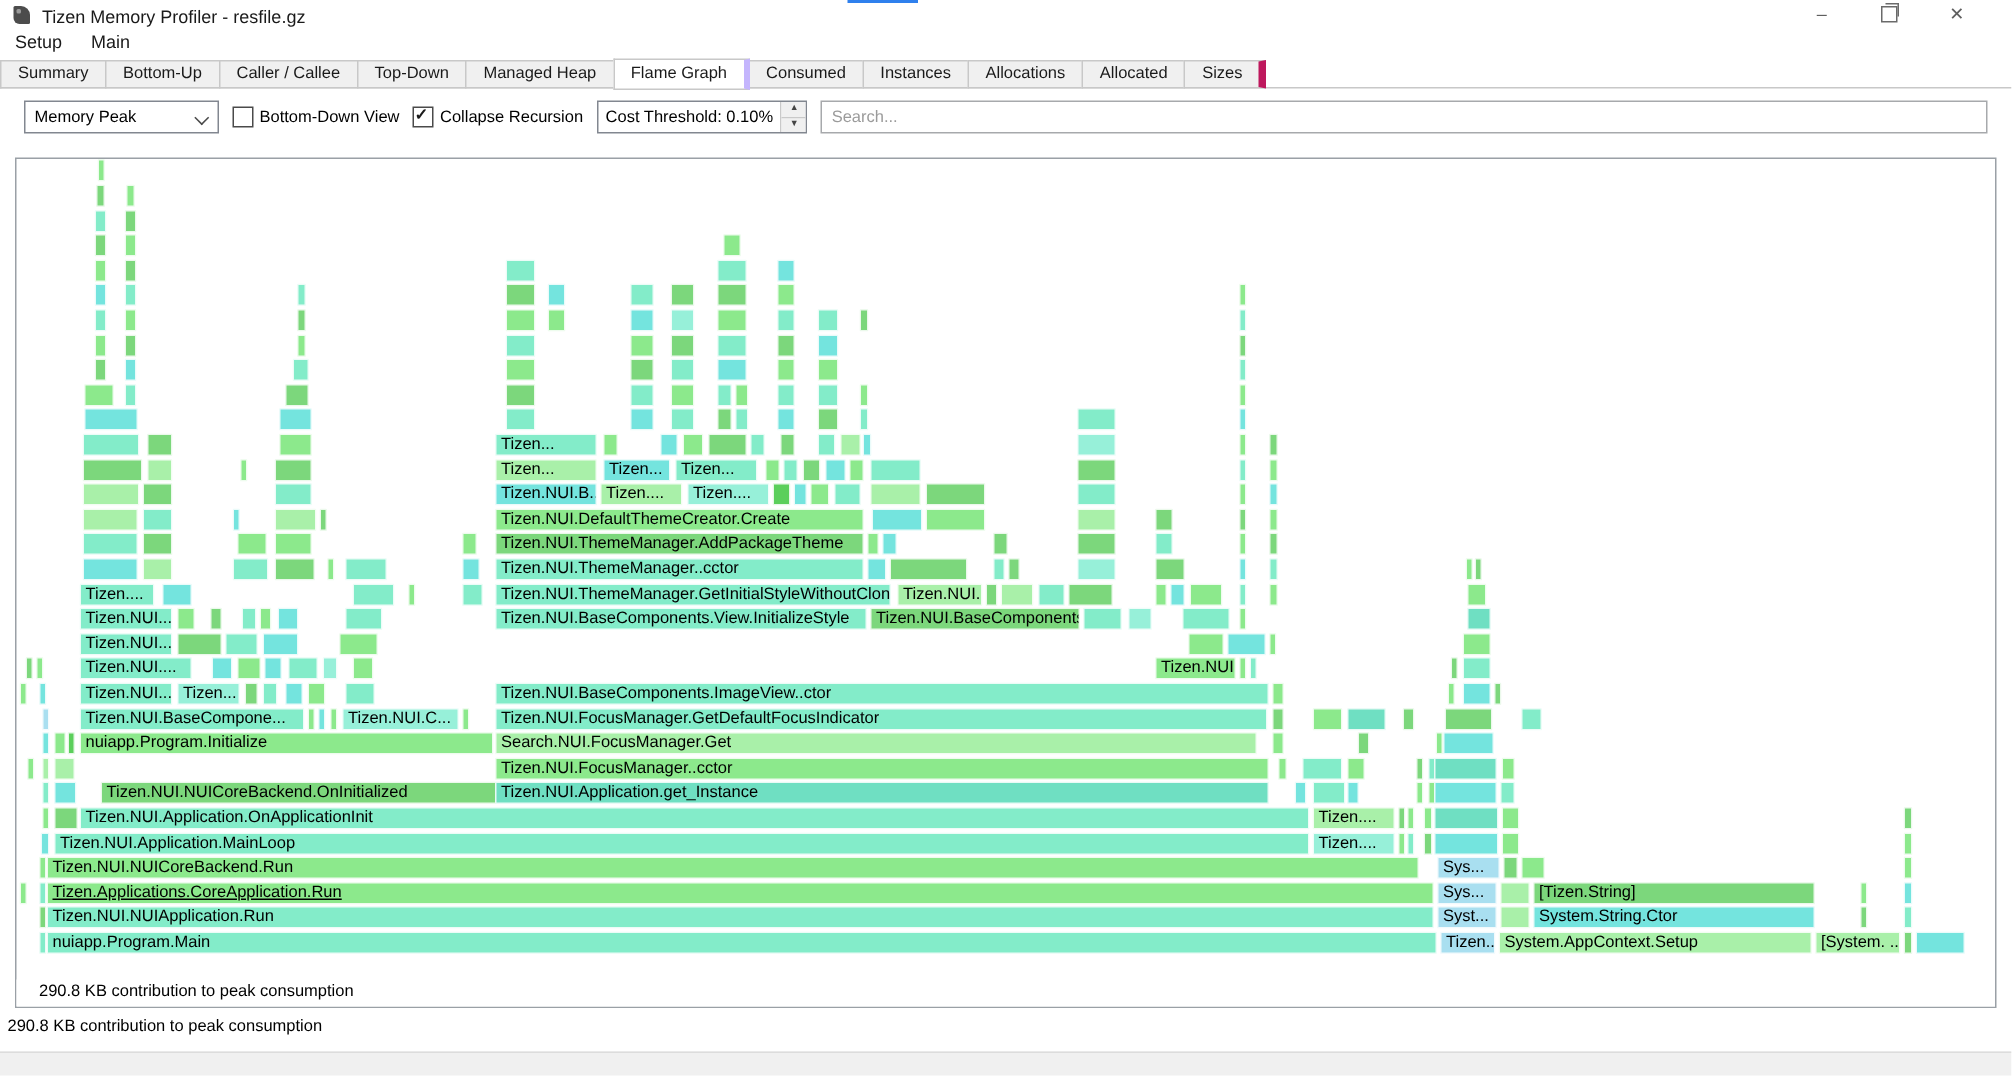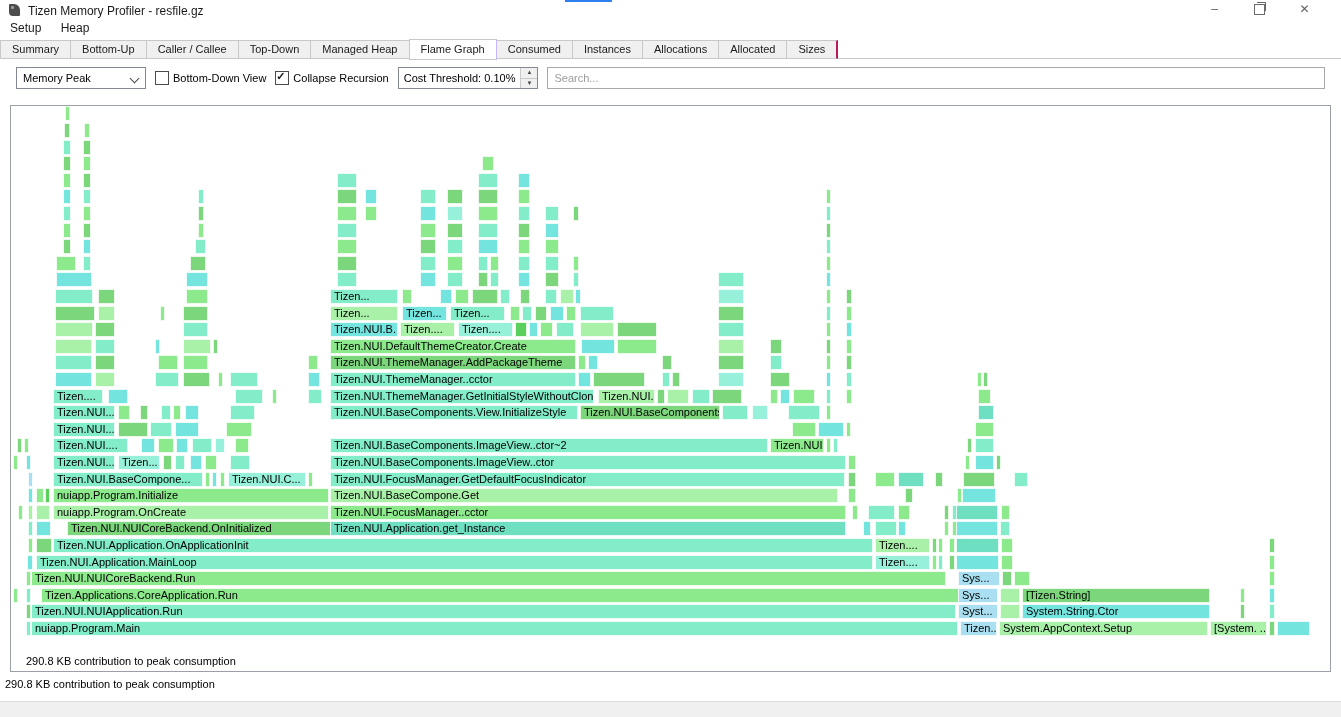--- a/index.html
+++ b/index.html
@@ -19,22 +19,22 @@
   .restore-box{display:inline-block;width:9px;height:9px;border:1px solid #6a6a6a;position:relative;margin-top:4px;background:#fff;}
   .restore-box::before{content:"";position:absolute;left:2px;top:-3px;width:8px;height:8px;border:1px solid #6a6a6a;border-bottom:none;border-left:none;background:transparent;}
   
   .menubar{position:absolute;top:20px;left:0;right:0;height:18px;background:#fff;font-size:12px;}
   .menu-item{display:inline-block;padding:1px 8px;color:#1a1a1a;}
   .menu-item:first-child{margin-left:2px;}
   
   .tabbar{position:absolute;top:39px;left:0;right:0;height:19px;background:#fff;border-bottom:1px solid #c8c8c8;white-space:nowrap;}
   .tab{display:inline-block;height:17px;line-height:17px;padding:0 11px;font-size:11px;
        background:#f0f0f0;border:1px solid #c8c8c8;border-right:none;color:#1a1a1a;vertical-align:bottom;}
-  .tab.last{border-right:2px solid #be185d;}
-  .tab.active{background:#fff;height:19px;line-height:19px;margin-bottom:-1px;border-right:1px solid #c4b5fd;position:relative;z-index:2;}
+  .tab.last{border-right:5px solid #be185d;}
+  .tab.active{background:#fff;height:19px;line-height:19px;margin-bottom:-1px;border-right:4px solid #c4b5fd;position:relative;z-index:2;}
   .tab.after-active{border-left:none;}
   
   .toolbar{position:absolute;top:66px;left:16px;right:16px;height:24px;display:flex;align-items:center;gap:9px;font-size:11px;}
   .combo{width:130px;height:22px;border:1px solid #828790;background:#fff;line-height:20px;padding:0 18px 0 6px;position:relative;box-sizing:border-box;flex:0 0 auto;}
   .combo .chev{position:absolute;right:7px;top:7px;width:6px;height:6px;border-right:1px solid #4a4a4a;border-bottom:1px solid #4a4a4a;transform:rotate(45deg);}
   .cb-group{display:flex;align-items:center;gap:4px;flex:0 0 auto;}
   .cb{width:12px;height:12px;border:1px solid #4a4a4a;background:#fff;position:relative;flex:0 0 auto;}
   .cb.checked::after{content:"\2713";position:absolute;left:0px;top:-2px;font-size:11px;font-weight:bold;color:#1a1a1a;}
   .spin{height:22px;border:1px solid #828790;background:#fff;display:flex;box-sizing:border-box;flex:0 0 auto;}
   .spin .val{padding:0 5px;line-height:20px;}
@@ -62,21 +62,21 @@
   <div class="accent-strip"></div>
   <div class="win-btns">
     <div class="win-btn"><span>–</span></div>
     <div class="win-btn"><span class="restore-box"></span></div>
     <div class="win-btn"><span>✕</span></div>
   </div>
 </div>
 
 <div class="menubar">
   <span class="menu-item">Setup</span>
-  <span class="menu-item">Heap</span>
+  <span class="menu-item">Main</span>
 </div>
 
 <div class="tabbar" id="tabbar"><span class="tab">Summary</span><span class="tab">Bottom-Up</span><span class="tab">Caller / Callee</span><span class="tab">Top-Down</span><span class="tab">Managed Heap</span><span class="tab active">Flame Graph</span><span class="tab after-active">Consumed</span><span class="tab">Instances</span><span class="tab">Allocations</span><span class="tab">Allocated</span><span class="tab last">Sizes</span></div>
 
 <div class="toolbar">
   <div class="combo">
     <span>Memory Peak</span>
     <span class="chev"></span>
   </div>
   <div class="cb-group">
@@ -108,21 +108,21 @@
       <div class="bar" style="left: 1266px; top: 514.9px; width: 33px; background: rgb(116, 228, 222);"></div>
       <div class="bar" style="left: 15px; top: 498.3px; width: 4px; background: rgb(124, 215, 124);"></div>
       <div class="bar" style="left: 20px; top: 498.3px; width: 925px; background: rgb(131, 236, 201);">Tizen.NUI.NUIApplication.Run</div>
       <div class="bar" style="left: 947px; top: 498.3px; width: 40px; background: rgb(169, 223, 240);">Syst...</div>
       <div class="bar" style="left: 989px; top: 498.3px; width: 20px; background: rgb(169, 240, 169);"></div>
       <div class="bar" style="left: 1011px; top: 498.3px; width: 188px; background: rgb(116, 228, 222);">System.String.Ctor</div>
       <div class="bar" style="left: 1229px; top: 498.3px; width: 5px; background: rgb(124, 215, 124);"></div>
       <div class="bar" style="left: 1258px; top: 498.3px; width: 6px; background: rgb(131, 236, 201);"></div>
       <div class="bar" style="left: 2px; top: 481.7px; width: 3px; background: rgb(140, 233, 140);"></div>
       <div class="bar" style="left: 15px; top: 481.7px; width: 4px; background: rgb(131, 236, 201);"></div>
-      <div class="bar" style="left: 30px; top: 481.7px; width: 925px; background: rgb(140, 233, 140);">Tizen.Applications.CoreApplication.Run</div>
+      <div class="bar" style="left: 20px; top: 481.7px; width: 925px; background: rgb(140, 233, 140); text-decoration: underline;">Tizen.Applications.CoreApplication.Run</div>
       <div class="bar" style="left: 947px; top: 481.7px; width: 40px; background: rgb(169, 223, 240);">Sys...</div>
       <div class="bar" style="left: 989px; top: 481.7px; width: 20px; background: rgb(169, 240, 169);"></div>
       <div class="bar" style="left: 1011px; top: 481.7px; width: 188px; background: rgb(124, 215, 124);">[Tizen.String]</div>
       <div class="bar" style="left: 1229px; top: 481.7px; width: 5px; background: rgb(140, 233, 140);"></div>
       <div class="bar" style="left: 1258px; top: 481.7px; width: 6px; background: rgb(116, 228, 222);"></div>
       <div class="bar" style="left: 15px; top: 465.1px; width: 4px; background: rgb(140, 233, 140);"></div>
       <div class="bar" style="left: 20px; top: 465.1px; width: 915px; background: rgb(140, 233, 140);">Tizen.NUI.NUICoreBackend.Run</div>
       <div class="bar" style="left: 947px; top: 465.1px; width: 42px; background: rgb(169, 223, 240);">Sys...</div>
       <div class="bar" style="left: 991px; top: 465.1px; width: 10px; background: rgb(124, 215, 124);"></div>
       <div class="bar" style="left: 1003px; top: 465.1px; width: 16px; background: rgb(140, 233, 140);"></div>
@@ -153,34 +153,33 @@
       <div class="bar" style="left: 852px; top: 415.3px; width: 8px; background: rgb(116, 228, 222);"></div>
       <div class="bar" style="left: 864px; top: 415.3px; width: 22px; background: rgb(131, 236, 201);"></div>
       <div class="bar" style="left: 887px; top: 415.3px; width: 8px; background: rgb(116, 228, 222);"></div>
       <div class="bar" style="left: 933px; top: 415.3px; width: 3px; background: rgb(140, 233, 140);"></div>
       <div class="bar" style="left: 941px; top: 415.3px; width: 4px; background: rgb(140, 233, 140);"></div>
       <div class="bar" style="left: 945px; top: 415.3px; width: 42px; background: rgb(116, 228, 222);"></div>
       <div class="bar" style="left: 989px; top: 415.3px; width: 10px; background: rgb(131, 236, 201);"></div>
       <div class="bar" style="left: 7px; top: 398.7px; width: 3px; background: rgb(140, 233, 140);"></div>
       <div class="bar" style="left: 17px; top: 398.7px; width: 3px; background: rgb(169, 240, 169);"></div>
       <div class="bar" style="left: 25px; top: 398.7px; width: 14px; background: rgb(169, 240, 169);"></div>
-      <div class="bar" style="left: 42px; top: 398.7px; width: 276px; background: rgb(169, 240, 169);">nuiapp.Program.OnCreate</div>
       <div class="bar" style="left: 319px; top: 398.7px; width: 516px; background: rgb(140, 233, 140);">Tizen.NUI.FocusManager..cctor</div>
       <div class="bar" style="left: 841px; top: 398.7px; width: 6px; background: rgb(140, 233, 140);"></div>
       <div class="bar" style="left: 857px; top: 398.7px; width: 27px; background: rgb(131, 236, 201);"></div>
       <div class="bar" style="left: 887px; top: 398.7px; width: 12px; background: rgb(140, 233, 140);"></div>
       <div class="bar" style="left: 933px; top: 398.7px; width: 3px; background: rgb(124, 215, 124);"></div>
       <div class="bar" style="left: 941px; top: 398.7px; width: 4px; background: rgb(131, 236, 201);"></div>
       <div class="bar" style="left: 945px; top: 398.7px; width: 42px; background: rgb(111, 223, 194);"></div>
       <div class="bar" style="left: 990px; top: 398.7px; width: 9px; background: rgb(140, 233, 140);"></div>
       <div class="bar" style="left: 17px; top: 382.1px; width: 3px; background: rgb(116, 228, 222);"></div>
       <div class="bar" style="left: 25px; top: 382.1px; width: 8px; background: rgb(140, 233, 140);"></div>
       <div class="bar" style="left: 34px; top: 382.1px; width: 5px; background: rgb(91, 207, 91);"></div>
       <div class="bar" style="left: 42px; top: 382.1px; width: 276px; background: rgb(140, 233, 140);">nuiapp.Program.Initialize</div>
-      <div class="bar" style="left: 319px; top: 382.1px; width: 508px; background: rgb(169, 240, 169);">Tizen.NUI.BaseCompone.Get</div>
+      <div class="bar" style="left: 319px; top: 382.1px; width: 508px; background: rgb(169, 240, 169);">Search.NUI.FocusManager.Get</div>
       <div class="bar" style="left: 837px; top: 382.1px; width: 8px; background: rgb(140, 233, 140);"></div>
       <div class="bar" style="left: 894px; top: 382.1px; width: 8px; background: rgb(124, 215, 124);"></div>
       <div class="bar" style="left: 946px; top: 382.1px; width: 3px; background: rgb(140, 233, 140);"></div>
       <div class="bar" style="left: 951px; top: 382.1px; width: 34px; background: rgb(116, 228, 222);"></div>
       <div class="bar" style="left: 17px; top: 365.5px; width: 3px; background: rgb(169, 223, 240);"></div>
       <div class="bar" style="left: 42px; top: 365.5px; width: 150px; background: rgb(131, 236, 201);">Tizen.NUI.BaseCompone...</div>
       <div class="bar" style="left: 194px; top: 365.5px; width: 5px; background: rgb(140, 233, 140);"></div>
       <div class="bar" style="left: 201px; top: 365.5px; width: 5px; background: rgb(116, 228, 222);"></div>
       <div class="bar" style="left: 209px; top: 365.5px; width: 4px; background: rgb(140, 233, 140);"></div>
       <div class="bar" style="left: 217px; top: 365.5px; width: 78px; background: rgb(151, 240, 217);">Tizen.NUI.C...</div>
@@ -208,21 +207,20 @@
       <div class="bar" style="left: 985px; top: 348.9px; width: 3px; background: rgb(124, 215, 124);"></div>
       <div class="bar" style="left: 6px; top: 332.3px; width: 4px; background: rgb(124, 215, 124);"></div>
       <div class="bar" style="left: 13px; top: 332.3px; width: 5px; background: rgb(140, 233, 140);"></div>
       <div class="bar" style="left: 42px; top: 332.3px; width: 75px; background: rgb(131, 236, 201);">Tizen.NUI....</div>
       <div class="bar" style="left: 130px; top: 332.3px; width: 14px; background: rgb(116, 228, 222);"></div>
       <div class="bar" style="left: 147px; top: 332.3px; width: 16px; background: rgb(140, 233, 140);"></div>
       <div class="bar" style="left: 165px; top: 332.3px; width: 12px; background: rgb(116, 228, 222);"></div>
       <div class="bar" style="left: 181px; top: 332.3px; width: 20px; background: rgb(131, 236, 201);"></div>
       <div class="bar" style="left: 204px; top: 332.3px; width: 10px; background: rgb(151, 240, 217);"></div>
       <div class="bar" style="left: 224px; top: 332.3px; width: 14px; background: rgb(140, 233, 140);"></div>
-      <div class="bar" style="left: 319px; top: 332.3px; width: 438px; background: rgb(131, 236, 201);">Tizen.NUI.BaseComponents.ImageView..ctor~2</div>
       <div class="bar" style="left: 759px; top: 332.3px; width: 54px; background: rgb(140, 233, 140);">Tizen.NUI...</div>
       <div class="bar" style="left: 815px; top: 332.3px; width: 5px; background: rgb(140, 233, 140);"></div>
       <div class="bar" style="left: 822px; top: 332.3px; width: 4px; background: rgb(131, 236, 201);"></div>
       <div class="bar" style="left: 956px; top: 332.3px; width: 3px; background: rgb(124, 215, 124);"></div>
       <div class="bar" style="left: 964px; top: 332.3px; width: 19px; background: rgb(131, 236, 201);"></div>
       <div class="bar" style="left: 42px; top: 315.7px; width: 62px; background: rgb(131, 236, 201);">Tizen.NUI...</div>
       <div class="bar" style="left: 107px; top: 315.7px; width: 30px; background: rgb(124, 215, 124);"></div>
       <div class="bar" style="left: 139px; top: 315.7px; width: 22px; background: rgb(131, 236, 201);"></div>
       <div class="bar" style="left: 164px; top: 315.7px; width: 24px; background: rgb(116, 228, 222);"></div>
       <div class="bar" style="left: 215px; top: 315.7px; width: 26px; background: rgb(140, 233, 140);"></div>

